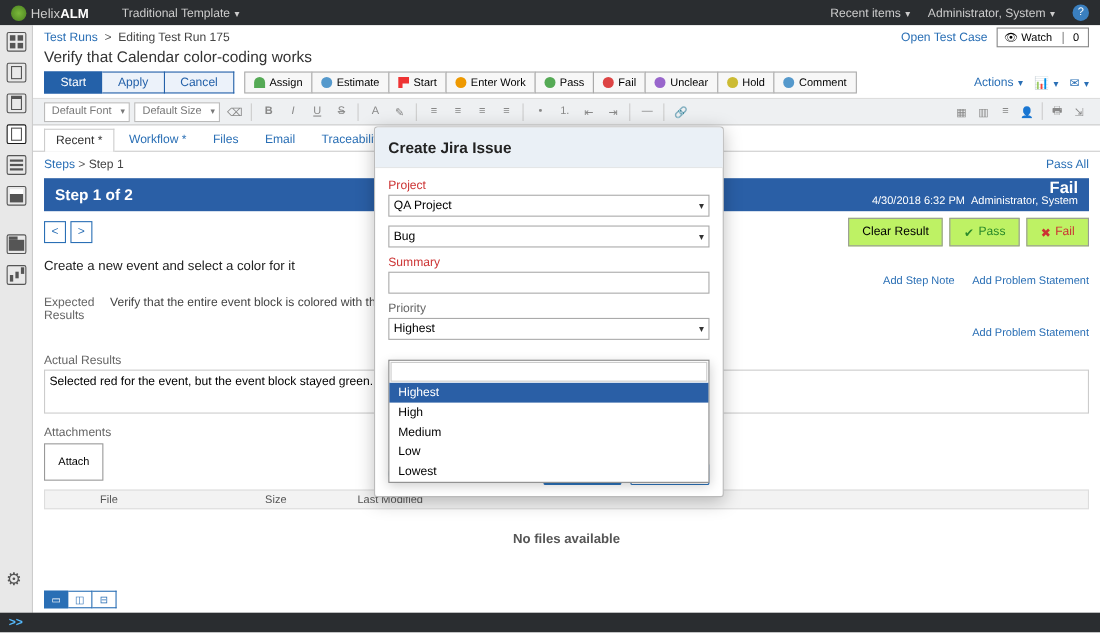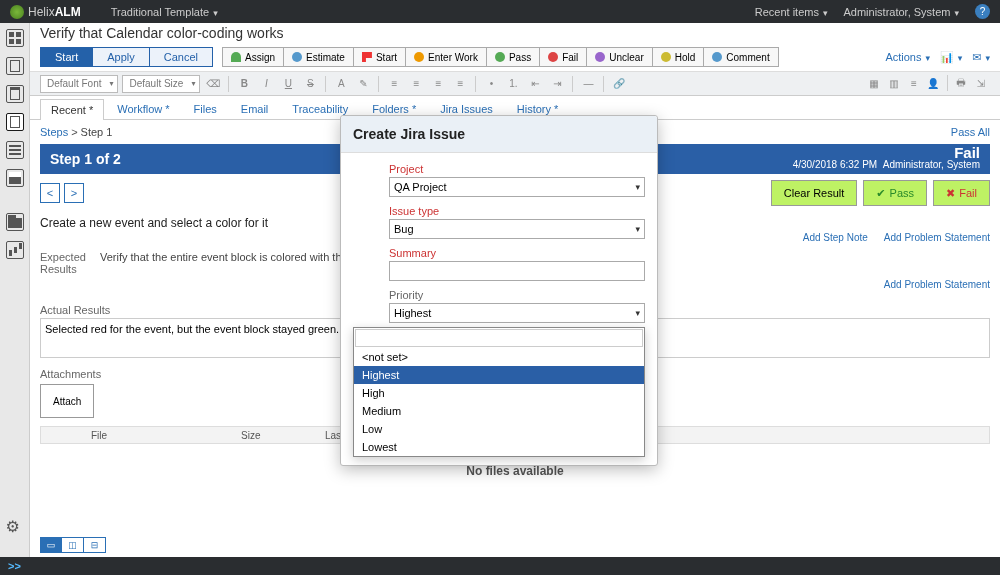--- a/index.html
+++ b/index.html
@@ -117,21 +117,21 @@
 .footicons { position:absolute; left:40px; bottom:22px; display:flex; gap:0;}
 .footicons .fi { width:22px; height:16px; border:1px solid #2a6fb5; display:flex; align-items:center; justify-content:center; cursor:pointer; font-size:9px;}
 .footicons .fi.sel{ background:#2a6fb5; color:#fff;}
 .footicons .fi:not(.sel){color:#2a6fb5; border-left:none;}
 .footicons .fi:first-child{border-left:1px solid #2a6fb5;}
 
 
 .modal-back { position:absolute; left:340px; top:115px; width:318px; background:#fff; border:1px solid #bbb; box-shadow:0 4px 16px rgba(0,0,0,0.25); border-radius:3px; z-index:100;}
 .modal-back .mhdr { background:#eaf0f6; padding:10px 12px; font-size:14px; font-weight:bold; color:#222; border-bottom:1px solid #ddd; border-radius:3px 3px 0 0;}
 .modal-back .mbody { padding:10px 12px 8px 12px; position:relative;}
-.fld { margin-bottom:8px;margin-left:36px;}
+.fld { margin-bottom:8px;}
 .fld .flbl { font-size:11px; color:#c33; margin-bottom:2px;}
 .fld .flbl.norm { color:#666;}
 .fld .fctl { width:100%; height:20px; border:1px solid #aaa; font-size:11px; padding:0 4px; background:#fff; position:relative; display:flex; align-items:center;}
 .fld .fctl.ddw::after { content:"▾"; position:absolute; right:4px; font-size:9px; color:#333;}
 .fld input.fctl { outline:none;}
 
 .ddlist { position:absolute; left:12px; right:12px; top:174px; border:1px solid #888; background:#fff; z-index:101; box-shadow:0 3px 10px rgba(0,0,0,0.2);}
 .ddlist .srch { width:calc(100% - 2px); height:18px; margin:1px; border:1px solid #ccc; font-size:10px; padding:0 4px;}
 .ddlist .opt { padding:3px 8px; font-size:11px; cursor:pointer;}
 .ddlist .opt.sel { background:#2a5fa6; color:#fff;}
@@ -170,20 +170,37 @@
   <div style="height:6px"></div>
   <div class="ric folder"></div>
   <div class="ric chart"></div>
   <div style="flex:1"></div>
   <div class="ric gear"></div>
   <div style="height:10px"></div>
 </div>
 
 <div class="main">
 
+  <div class="crumbrow">
+    <span class="crumb">
+      <span>Test Runs</span>
+      <span class="sep">&gt;</span>
+      <span style="color:#444">Editing Test Run 175</span>
+    </span>
+    <div class="right">
+      <span class="link">Open Test Case</span>
+      <div class="watch-btn">
+        <span class="wlbl">
+            <span>👁</span>
+            <span>Watch</span>
+          </span>
+        <span class="wcnt">0</span>
+      </div>
+    </div>
+  </div>
 
   <div class="titlebar">Verify that Calendar color-coding works</div>
 
   <div class="btnrow">
     <div class="pbtn primary">Start</div>
     <div class="pbtn sec">Apply</div>
     <div class="pbtn sec">Cancel</div>
     <div class="gap"></div>
     <div class="abtn">
         <span class="person"></span>
@@ -359,35 +376,33 @@
 </div>
 
 <div class="modal-back">
   <div class="mhdr">Create Jira Issue</div>
   <div class="mbody">
     <div class="fld">
       <div class="flbl">Project</div>
       <div class="fctl ddw">QA Project</div>
     </div>
     <div class="fld">
-      <div class="flbl">Issue type</div>
       <div class="fctl ddw">Bug</div>
     </div>
     <div class="fld">
       <div class="flbl">Summary</div>
       <input class="fctl" value="" style="">
     </div>
     <div class="fld">
       <div class="flbl norm">Priority</div>
       <div class="fctl ddw">Highest</div>
     </div>
 
     <div class="ddlist">
       <input class="srch" style="">
-      <div class="opt">&lt;not set&gt;</div>
       <div class="opt sel">Highest</div>
       <div class="opt">High</div>
       <div class="opt">Medium</div>
       <div class="opt">Low</div>
       <div class="opt">Lowest</div>
     </div>
 
     <div style="height:90px"></div>
   </div>
   <div class="mfoot">

